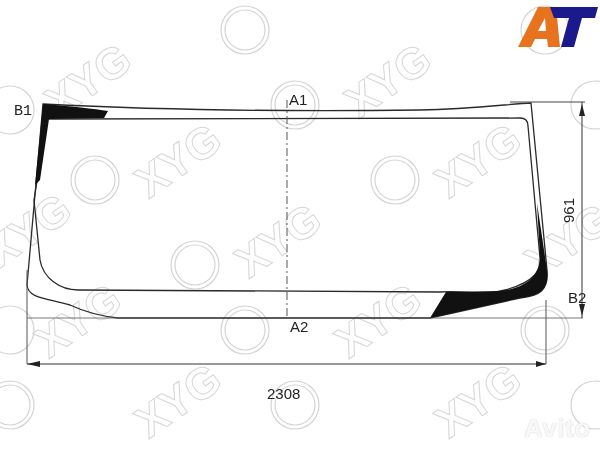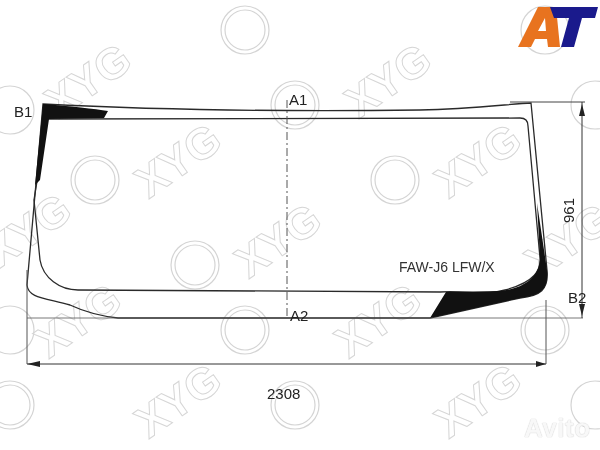--- a/index.html
+++ b/index.html
@@ -85,27 +85,26 @@
     <path d="M27,364 L40,361 L40,367 Z" fill="#222"></path>
 
     <line x1="27" y1="318" x2="583" y2="318" stroke="#555" stroke-width="0.8"></line>
 
     <line x1="510" y1="102" x2="585" y2="102" stroke="#444" stroke-width="1"></line>
     <line x1="582" y1="102" x2="582" y2="318" stroke="#333" stroke-width="1"></line>
     <path d="M582,104 L579,116 L585,116 Z" fill="#222"></path>
     <path d="M582,316 L579,304 L585,304 Z" fill="#222"></path>
   </svg>
 
-  <span class="lbl" style="left:14px;top:104px;">B1</span>
+  <span class="lbl" style="left:14px;top:104px;font-family:Liberation Mono, monospace;">B1</span>
   <span class="lbl" style="left:289px;top:92px;text-align:right;">A1</span>
-  <span class="lbl" style="left:290px;top:308px;">A2</span>
+  <span class="lbl" style="left:290px;top:319px;">A2</span>
   <span class="lbl" style="left:568px;top:290px;">B2</span>
   <span class="lbl" style="left:267px;top:345px;margin-top:41px;">2308</span>
   <span class="lbl lbl-dimv" style="left:556px;top:203px;">961</span>
-  <span class="lbl lbl-model" style="left:399px;top:260px;">FAW-J6 LFW/X</span>
 
   <svg class="logo-at" viewBox="0 0 82 44">
     <path d="M2,43 L22,3 L40,3 L44,43 L32,43 L31,35 L19,35 L15,43 Z M22,27 L30,27 L29,14 Z" fill="#e8731f"></path>
     <path d="M34,3 L82,3 L79,14 L66,14 L58,43 L45,43 L53,14 L38,14 Z" fill="#1a1a8c"></path>
   </svg>
 
   <span class="avito">Avito</span>
 </div>
 
 </body></html>

